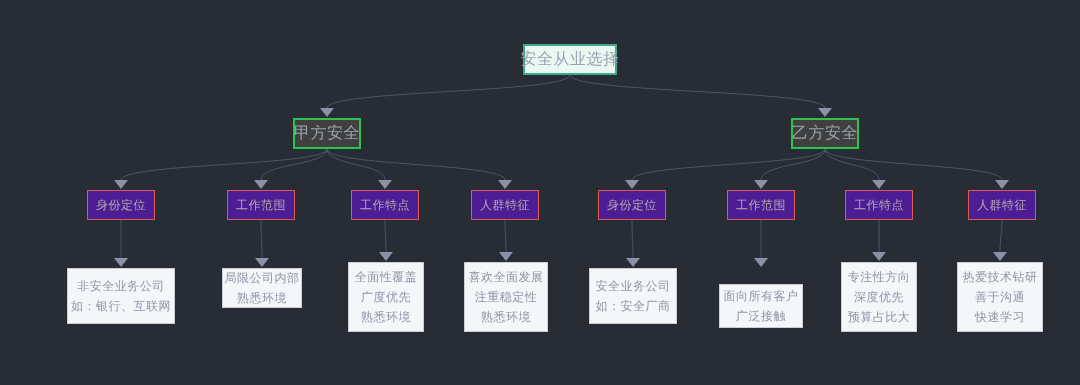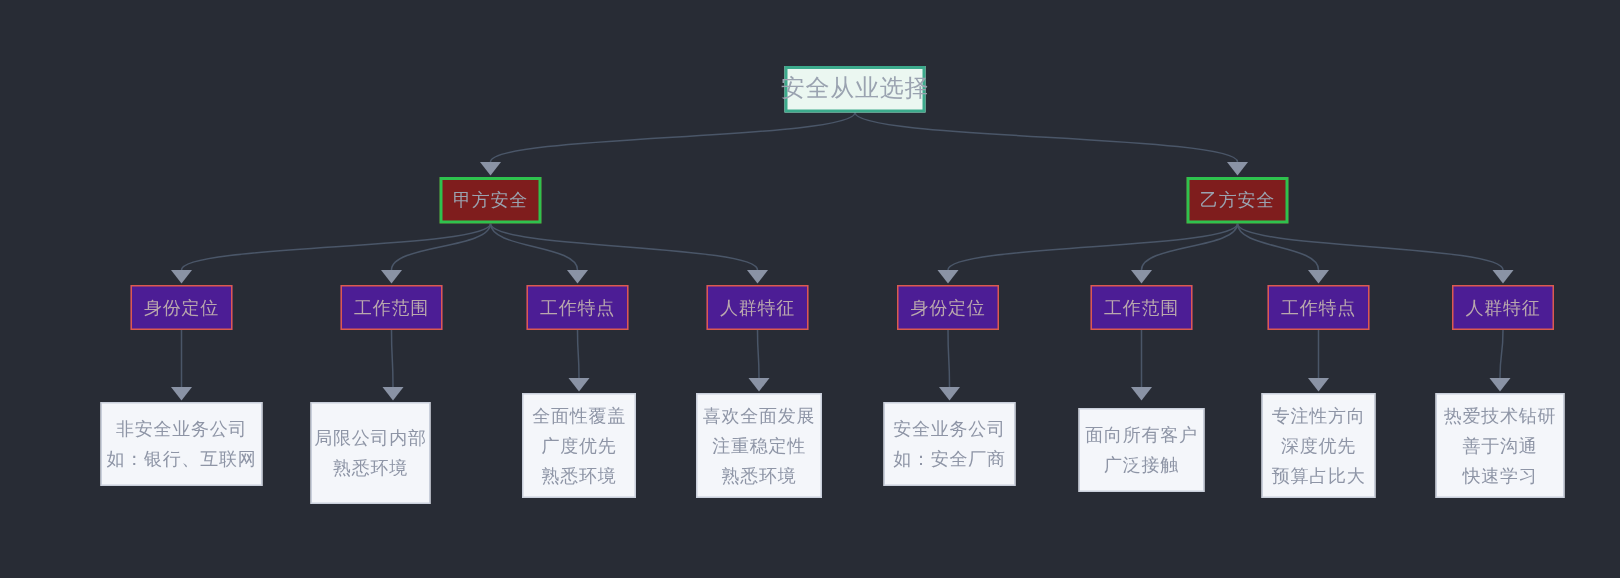--- a/index.html
+++ b/index.html
@@ -40,23 +40,23 @@
 
   .node-root {
     border-color: #3caa8c;
     background: #ebf7f1;
     color: #9aa3b0;
     font-size: 16px;
     border-width: 2px;
   }
   .node-l2 {
     border-color: #2ec24e;
-    background: #7f1d1d;
+    background: #404040;
     color: #9aa3b0;
-    font-size: 12px;
+    font-size: 16px;
     border-width: 2px;
   }
   .node-l3 {
     border-color: #dc5a4f;
     background: #4c1d95;
     color: #b9a8ad;
     font-size: 12px;
   }
   .node-leaf {
     border-color: #c9cfdb;
@@ -119,21 +119,21 @@
       <div class="node node-l3" style="left: 87px; top: 190px; width: 68px; height: 30px;">
         <span class="line">身份定位</span>
       </div>
       <div class="node node-leaf" style="left: 67px; top: 268px; width: 108px; height: 56px;">
         <span class="line">非安全业务公司</span>
         <span class="line">如：银行、互联网</span>
       </div>
       <div class="node node-l3" style="left: 227px; top: 190px; width: 68px; height: 30px;">
         <span class="line">工作范围</span>
       </div>
-      <div class="node node-leaf" style="left: 207px; top: 268px; width: 80px; height: 68px;">
+      <div class="node node-leaf" style="left: 222px; top: 268px; width: 80px; height: 40px;">
         <span class="line">局限公司内部</span>
         <span class="line">熟悉环境</span>
       </div>
       <div class="node node-l3" style="left: 351px; top: 190px; width: 68px; height: 30px;">
         <span class="line">工作特点</span>
       </div>
       <div class="node node-leaf" style="left: 348px; top: 262px; width: 76px; height: 70px;">
         <span class="line">全面性覆盖</span>
         <span class="line">广度优先</span>
         <span class="line">熟悉环境</span>
@@ -152,21 +152,21 @@
       <div class="node node-l3" style="left: 598px; top: 190px; width: 68px; height: 30px;">
         <span class="line">身份定位</span>
       </div>
       <div class="node node-leaf" style="left: 589px; top: 268px; width: 88px; height: 56px;">
         <span class="line">安全业务公司</span>
         <span class="line">如：安全厂商</span>
       </div>
       <div class="node node-l3" style="left: 727px; top: 190px; width: 68px; height: 30px;">
         <span class="line">工作范围</span>
       </div>
-      <div class="node node-leaf" style="left: 719px; top: 272px; width: 84px; height: 56px; justify-content: center;">
+      <div class="node node-leaf" style="left: 719px; top: 284px; width: 84px; height: 44px; justify-content: center;">
         <span class="line">面向所有客户</span>
         <span class="line">广泛接触</span>
       </div>
       <div class="node node-l3" style="left: 845px; top: 190px; width: 68px; height: 30px;">
         <span class="line">工作特点</span>
       </div>
       <div class="node node-leaf" style="left: 841px; top: 262px; width: 76px; height: 70px;">
         <span class="line">专注性方向</span>
         <span class="line">深度优先</span>
         <span class="line">预算占比大</span>

